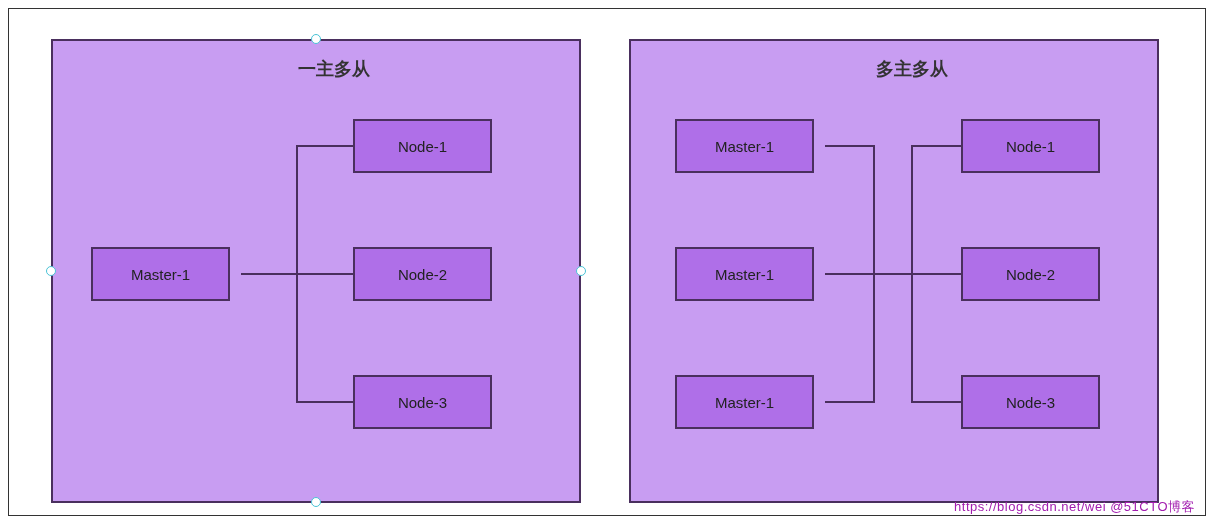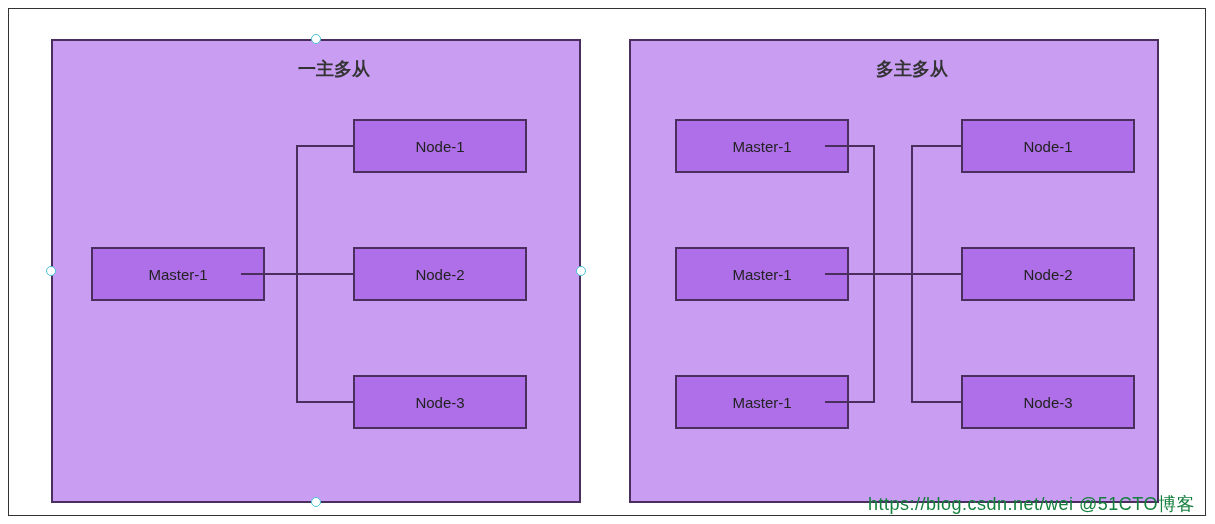--- a/index.html
+++ b/index.html
@@ -40,21 +40,21 @@
       top: 16px;
       width: 100%;
       text-align: center;
       font-size: 18px;
       font-weight: bold;
       color: #333;
       padding-left: 36px;
     }
     .node {
       position: absolute;
-      width: 174px;
+      width: 139px;
       height: 54px;
       background: #af6fe8;
       border: 2px solid #4a2f5e;
       display: flex;
       align-items: center;
       justify-content: center;
       font-size: 15px;
       color: #222;
     }
     .line {
@@ -69,22 +69,22 @@
       height: 10px;
       border: 1.5px solid #4ac3d6;
       background: #fff;
       border-radius: 50%;
       z-index: 10;
     }
     .watermark {
       position: absolute;
       right: 20px;
       bottom: 8px;
-      font-size: 18px;
-      color: #15803d;
+      font-size: 13px;
+      color: #a21caf;
       letter-spacing: 0.5px;
     }
   </style>
 </head>
 <body>
 
 <div class="outer-frame">
 
   <div class="handle" style="top:25px; left:302px;"></div>
   <div class="handle" style="top:488px; left:302px;"></div>

